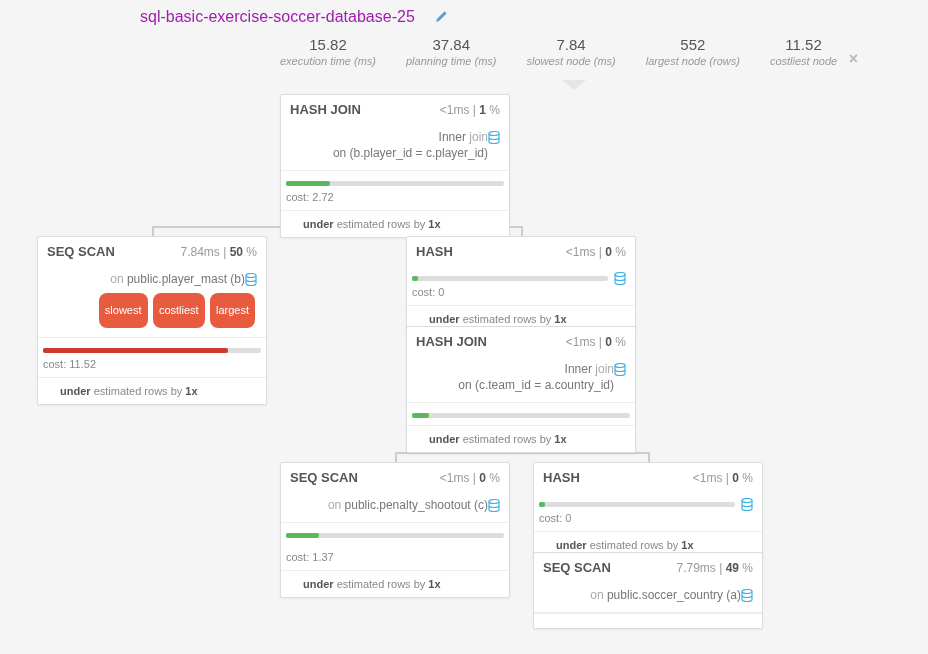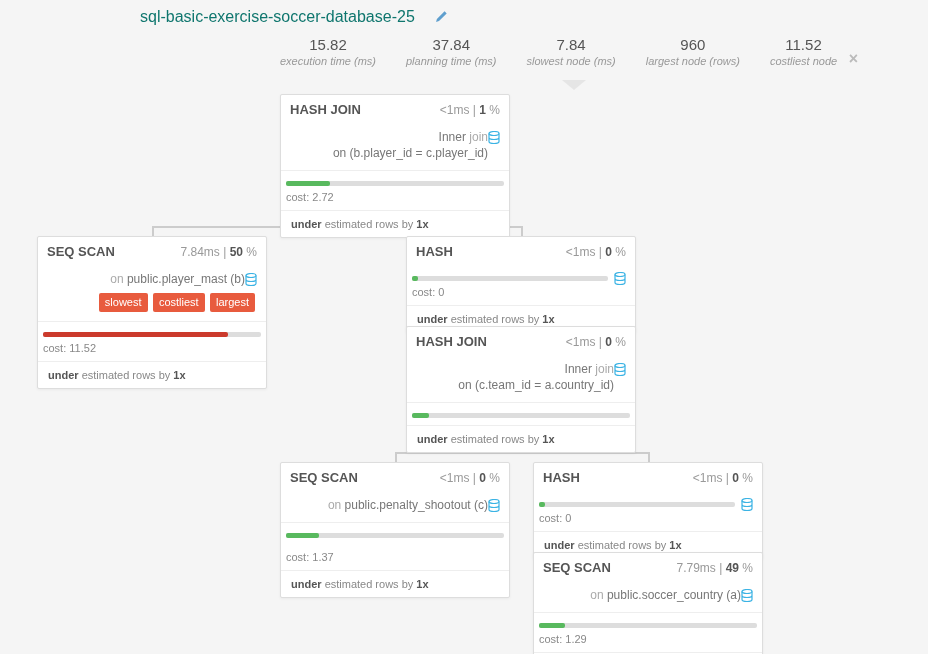--- a/index.html
+++ b/index.html
@@ -10,21 +10,21 @@
     color: #333;
     width: 928px;
     height: 654px;
     position: relative;
     overflow: hidden;
   }
   .title-row {
     position: absolute;
     top: 8px;
     left: 140px;
-    color: #0f766e;
+    color: #a21caf;
     font-size: 16px;
     display: flex;
     align-items: center;
     gap: 19px;
   }
   .pencil-icon {
     width: 14px; height: 14px;
     display: inline-block;
   }
   .close-x {
@@ -120,22 +120,22 @@
     margin-top: 2px;
   }
   .badges {
     margin-top: 6px;
   }
   .badge {
     display: inline-block;
     font-size: 11px;
     color: #fff;
     background: #e85b3e;
-    padding: 2px 6px;
-    border-radius: 2px;
+    padding: 10px 6px;
+    border-radius: 8px;
     margin-right: 2px;
   }
   .bar-track {
     height: 5px;
     background: #ddd;
     border-radius: 2px;
     margin: 3px 0 0 0;
     position: relative;
   }
   .bar-fill {
@@ -143,21 +143,21 @@
     border-radius: 2px;
   }
   .bar-green { background: #58b95e; }
   .bar-red { background: #cb3a2c; }
   .cost-row {
     padding: 7px 5px;
     color: #888;
     font-size: 11px;
   }
   .est-row {
-    padding: 7px 10px;
+    padding: 7px 22px;
     color: #888;
     font-size: 11px;
   }
   .est-row strong { color: #555; font-weight: bold; }
   .db-svg { width: 12px; height: 14px; }
 </style>
 </head>
 <body>
 
 <div class="title-row">
@@ -178,21 +178,21 @@
   </div>
   <div class="stat">
     <div class="value">37.84</div>
     <div class="label">planning time (ms)</div>
   </div>
   <div class="stat">
     <div class="value">7.84</div>
     <div class="label">slowest node (ms)</div>
   </div>
   <div class="stat">
-    <div class="value">960</div>
+    <div class="value">552</div>
     <div class="label">largest node (rows)</div>
   </div>
   <div class="stat">
     <div class="value">11.52</div>
     <div class="label">costliest node</div>
   </div>
 </div>
 
 <div class="triangle"></div>
 
@@ -420,25 +420,19 @@
     <span class="db-icon">
       <svg class="db-svg" viewBox="0 0 12 14">
           <ellipse cx="6" cy="2.5" rx="5" ry="2" fill="none" stroke="#3bb3e4" stroke-width="1.2"></ellipse>
           <path d="M1 2.5v4c0 1.1 2.2 2 5 2s5-.9 5-2v-4M1 6.5v4c0 1.1 2.2 2 5 2s5-.9 5-2v-4" fill="none" stroke="#3bb3e4" stroke-width="1.2"></path>
         </svg>
     </span>
     <span class="muted">on</span>
     <span>public.soccer_country (a)</span>
   </div>
   <hr>
-  <div class="cost-row">
-    <div class="bar-track">
-        <div class="bar-fill bar-green" style="width:12%"></div>
-      </div>
-    <div style="margin-top:5px"><span>cost:</span> <span>1.29</span></div>
-  </div>
   <hr>
   <div class="est-row">
     
     
     
   </div>
 </div>
 
 </body></html>

